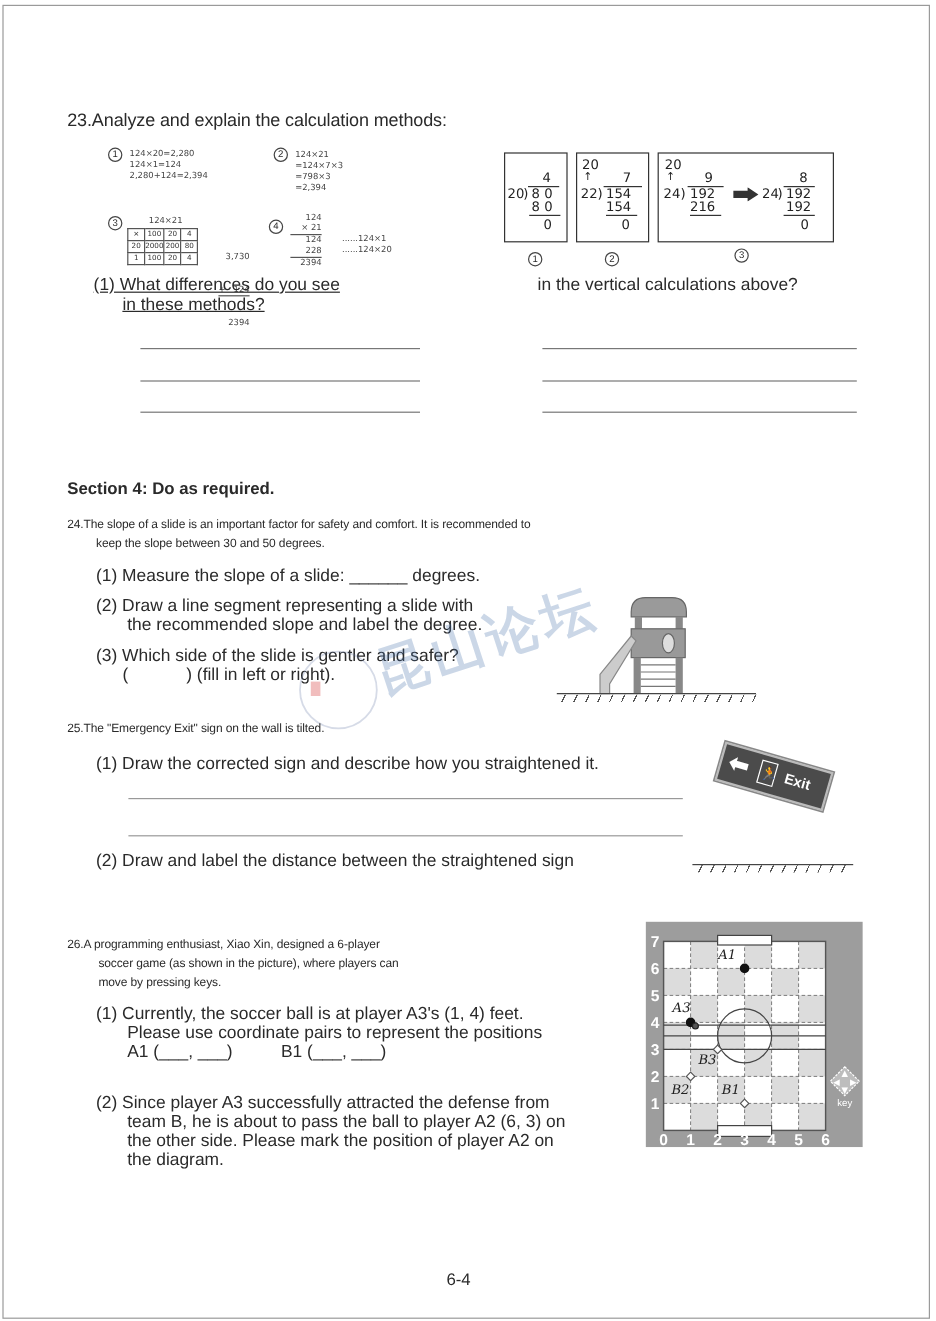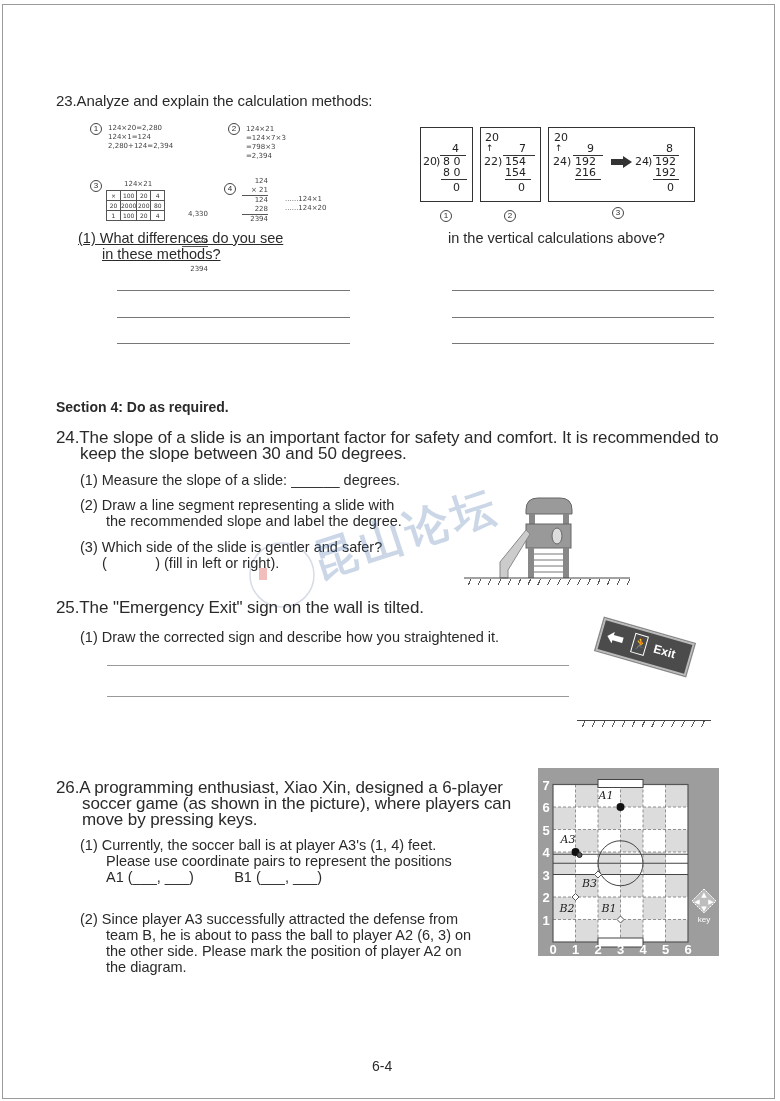--- a/index.html
+++ b/index.html
@@ -1,21 +1,21 @@
 <!DOCTYPE html>
 <html><head>
 <meta charset="utf-8">
 <style>
   html, body { margin: 0; padding: 0; background: #ffffff; }
   body { width: 780px; height: 1101px; position: relative; overflow: hidden;
          font-family: "Liberation Sans", sans-serif; color: #2a2a2a; }
   .page-border { position: absolute; left: 2px; top: 4px; width: 773px; height: 1095px;
          border: 1px solid #9a9a9a; box-sizing: border-box; }
   .abs { position: absolute; }
-  .q { font-size: 17px; line-height: 16px; letter-spacing: -0.1px; }
+  .q { font-size: 10px; line-height: 16px; letter-spacing: -0.1px; }
   .sub { font-size: 14.5px; line-height: 16px; }
   .hand { font-family: "DejaVu Sans", sans-serif; font-size: 7px; color: #444; line-height: 9px; }
   .circ { display: inline-block; width: 10px; height: 10px; border: 1px solid #444; border-radius: 50%;
           font-size: 8px; line-height: 10px; text-align: center; font-family: "Liberation Sans", sans-serif; }
   .line { position: absolute; height: 0; border-top: 1px solid #777; }
   .bold { font-weight: bold; }
   .divbox { position: absolute; border: 1.3px solid #333; background: #fff; }
   .dv { font-family: "DejaVu Sans", sans-serif; font-size: 11px; color: #222; line-height: 11px; }
   table.mt { border-collapse: collapse; font-size: 6px; font-family: "DejaVu Sans", sans-serif; }
   table.mt td { border: 1px solid #555; width: 13px; height: 9px; text-align: center; padding: 0; line-height: 8px; color: #333; }
@@ -69,21 +69,21 @@
         </tr>
     <tr>
           <td>1</td>
           <td>100</td>
           <td>20</td>
           <td>4</td>
         </tr>
   </tbody>
     </table>
   <div class="hand abs" style="left:92px;top:14px;text-align:right;width:26px;white-space:pre;">
-    <div>4,330</div>
+    <div>3,730</div>
     <div style="border-bottom:1px solid #555;">+   124</div>
     <div>2394</div>
   </div>
 </div>
 
 <div class="abs" style="left:224px;top:177px;width:120px;height:48px;">
   <span class="circ abs" style="left:0;top:6px;">4</span>
   <div class="hand abs" style="left:18px;top:0;width:26px;text-align:right;">
     <div>124</div>
     <div style="border-bottom:1px solid #555;">× 21</div>
@@ -203,20 +203,21 @@
 <svg class="abs" style="left:247px;top:540px;" width="70" height="70">
   <circle cx="35" cy="35" r="32" fill="none" stroke="rgba(90,110,160,0.25)" stroke-width="1.5"></circle>
   <rect x="12" y="28" width="8" height="12" fill="rgba(220,90,90,0.4)"></rect>
 </svg>
 
 <div class="abs q" style="left:56px;top:600px;">25.The "Emergency Exit" sign on the wall is tilted.</div>
 <div class="abs sub" style="left:80px;top:629px;">(1) Draw the corrected sign and describe how you straightened it.</div>
 <div class="line" style="left:107px;top:665px;width:462px;border-color:#999;"></div>
 <div class="line" style="left:107px;top:696px;width:462px;border-color:#999;"></div>
 <div class="abs sub" style="left:80px;top:710px;">
+  <div>(2) Draw and label the distance between the straightened sign</div>
 </div>
 
 <div class="abs" style="left:598px;top:630px;width:90px;height:30px;transform:rotate(16deg);transform-origin:center;background:#4b4b4b;border:2px solid #bbb;box-shadow:0 0 0 1px #888;">
   <span class="abs" style="left:6px;top:2px;color:#fff;font-size:20px;line-height:24px;font-weight:bold;">⬅</span>
   <span class="abs" style="left:32px;top:4px;width:14px;height:20px;border:1.5px solid #fff;box-sizing:border-box;color:#fff;font-size:12px;line-height:18px;text-align:center;">🏃</span>
   <span class="abs bold" style="left:54px;top:7px;color:#fff;font-size:12px;">Exit</span>
 </div>
 
 <div class="line" style="left:577px;top:720px;width:134px;border-color:#444;"></div>
 <div class="hatch" style="left:579px;top:721px;width:130px;"></div>

